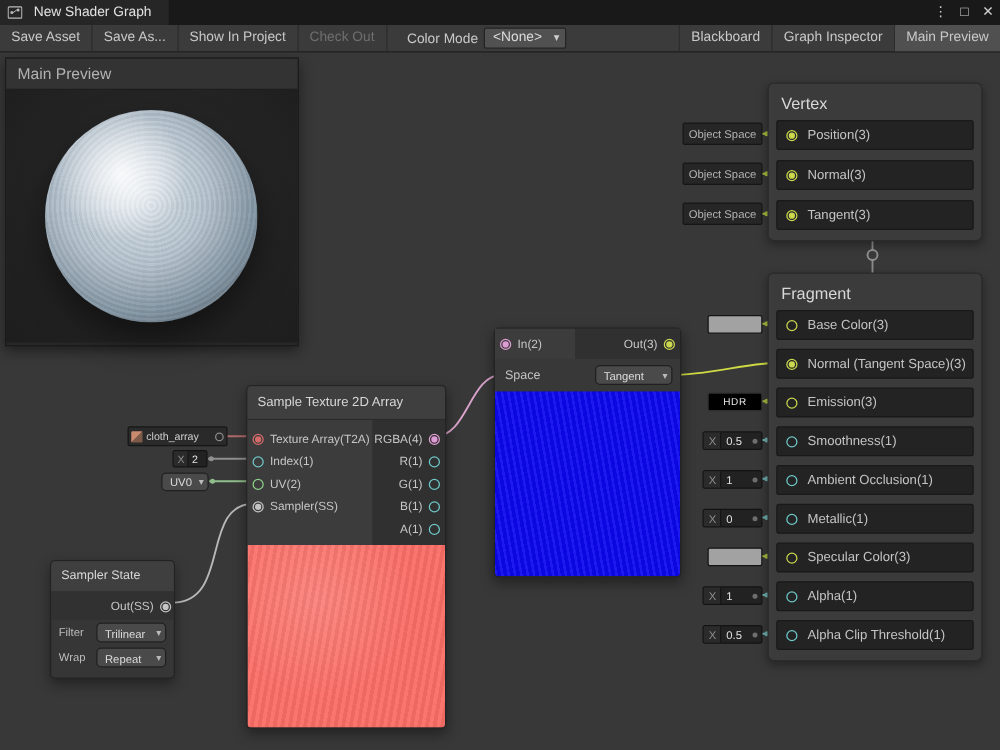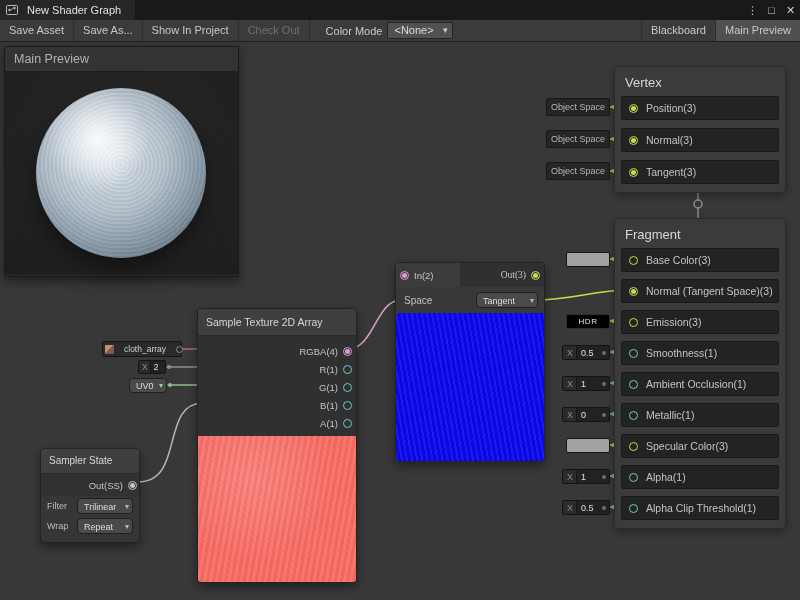--- a/index.html
+++ b/index.html
@@ -72,21 +72,21 @@
   .mini-dd.w62{width:62px;} .mini-dd.w56{width:56px;} .mini-dd.w38{width:38px;height:15px;line-height:14px;}
   .prop-row{height:20px;display:flex;align-items:center;justify-content:space-between;padding:0 6px;font-size:9px;color:#BDBDBD;}
   
   .objspace{position:absolute;left:546px;width:64px;height:18px;line-height:17px;background:#262626;border:1px solid #161616;border-radius:2px;font-size:9px;color:#B5B5B5;text-align:center;z-index:2;box-sizing:border-box;white-space:nowrap;}
   .swatch{position:absolute;width:44px;height:15px;background:#A2A2A2;border:1px solid #141414;border-radius:2px;z-index:2;box-sizing:border-box;}
   .hdr-field{position:absolute;width:44px;height:15px;background:#000;border:1px solid #2E2E2E;border-radius:2px;z-index:2;box-sizing:border-box;display:flex;align-items:center;justify-content:center;font-size:8px;color:#E8E8E8;letter-spacing:.5px;}
   .ffield{position:absolute;width:48px;height:15px;background:#222;border:1px solid #131313;border-radius:2px;z-index:2;box-sizing:border-box;display:flex;align-items:center;font-size:9px;}
   .ffield .fx{color:#8E8E8E;padding:0 3px 0 4px;border-right:1px solid #151515;background:#2B2B2B;height:100%;display:flex;align-items:center;}
   .ffield .fv{color:#E0E0E0;padding-left:4px;flex:1;}
   .ffield .fh{width:4px;height:4px;border-radius:50%;background:#6E6E6E;margin-right:3px;}
-  .objfield{position:absolute;left:102px;top:341px;width:80px;height:16px;background:#2A2A2A;border:1px solid #161616;border-radius:2px;z-index:2;box-sizing:border-box;display:flex;align-items:center;gap:10px;padding:0 2px 0 2px;font-size:8.5px;color:#CFCFCF;white-space:nowrap;}
+  .objfield{position:absolute;left:102px;top:341px;width:80px;height:16px;background:#2A2A2A;border:1px solid #161616;border-radius:2px;z-index:2;box-sizing:border-box;display:flex;align-items:center;gap:3px;padding:0 2px 0 2px;font-size:8.5px;color:#CFCFCF;white-space:nowrap;}
   .tex-chip{width:9px;height:9px;min-width:9px;border-radius:1px;background:linear-gradient(135deg,#C98A6E 0 50%,#7E5A48 50% 100%);}
   .picker-dot{width:7px;height:7px;min-width:7px;border-radius:50%;border:1px solid #8A8A8A;box-sizing:border-box;margin-left:auto;}
   .xfield{position:absolute;left:138px;top:360px;width:28px;height:14px;z-index:2;}
   .xfield .ffinner{width:100%;height:100%;background:#222;border:1px solid #131313;border-radius:2px;box-sizing:border-box;display:flex;align-items:center;font-size:8.5px;}
   .xfield .fx{color:#8E8E8E;padding:0 2px 0 3px;background:#2B2B2B;height:100%;display:flex;align-items:center;border-right:1px solid #151515;}
   .xfield .fv{color:#E0E0E0;padding-left:3px;}
   .uvdd{position:absolute;left:129px;top:378px;z-index:2;}
 </style>
 </head>
 <body>
@@ -112,20 +112,21 @@
 
 <div class="toolbar">
   <div class="tb-btn">Save Asset</div>
   <div class="tb-btn">Save As...</div>
   <div class="tb-btn">Show In Project</div>
   <div class="tb-btn disabled">Check Out</div>
   <div class="tb-label">Color Mode</div>
   <div class="tb-dd"><span>&lt;None&gt;</span></div>
   <div class="tb-right">
     <div class="tb-btn">Blackboard</div>
+    <div class="tb-btn">Graph Inspector</div>
     <div class="tb-btn active">Main Preview</div>
   </div>
 </div>
 
 <svg class="edges" width="800" height="600">
   <g fill="none" stroke-width="1.5" stroke-linecap="round">
 
     <path d="M610 107 L629 107" stroke="#A9BC3F"></path>
     <path d="M610 139 L629 139" stroke="#A9BC3F"></path>
     <path d="M610 171 L629 171" stroke="#A9BC3F"></path>
@@ -268,20 +269,38 @@
 </div>
 <div class="ffield" style="left:562px;top:500px;">
   <span class="fx">X</span>
   <span class="fv">0.5</span>
     <span class="fh"></span>
 </div>
 
 <div class="node" style="left:197px;top:308px;width:160px;">
   <div class="node-header">Sample Texture 2D Array</div>
   <div class="node-io" style="height:100px;">
+    <div class="io-left" style="width:100px;box-sizing:border-box;">
+      <div class="io-row">
+        <span class="port pc-tex on"></span>
+        <span class="io-label">Texture Array(T2A)</span>
+      </div>
+      <div class="io-row">
+        <span class="port pc-v1"></span>
+        <span class="io-label">Index(1)</span>
+      </div>
+      <div class="io-row">
+        <span class="port pc-v2"></span>
+        <span class="io-label">UV(2)</span>
+      </div>
+      <div class="io-row">
+        <span class="port pc-ss on"></span>
+        <span class="io-label">Sampler(SS)</span>
+      </div>
+    </div>
     <div class="io-right">
       <div class="io-row out">
         <span class="io-label">RGBA(4)</span>
         <span class="port pc-v4 on"></span>
       </div>
       <div class="io-row out">
         <span class="io-label">R(1)</span>
         <span class="port pc-v1"></span>
       </div>
       <div class="io-row out">
@@ -317,21 +336,21 @@
 </div>
 
 <div class="node" style="left:395px;top:262px;width:150px;">
   <div class="node-io" style="height:24px;">
     <div class="io-left" style="width:64px;padding:3px 0;box-sizing:border-box;">
       <div class="io-row">
         <span class="port pc-v4 on"></span>
         <span class="io-label">In(2)</span>
       </div>
     </div>
-    <div class="io-right" style="padding:3px 0;font-family:Liberation Serif, serif;">
+    <div class="io-right" style="padding:3px 0;">
       <div class="io-row out">
         <span class="io-label">Out(3)</span>
         <span class="port pc-v3 on"></span>
       </div>
     </div>
   </div>
   <div class="space-row">
     <span>Space</span>
     <div class="mini-dd w62"><span>Tangent</span></div>
   </div>

